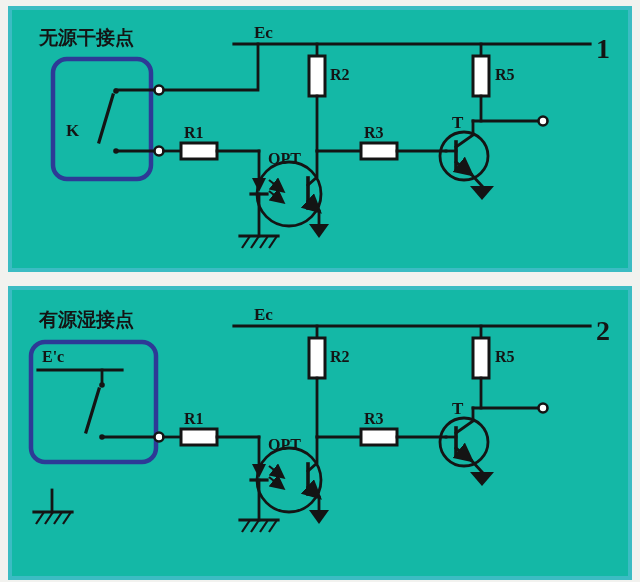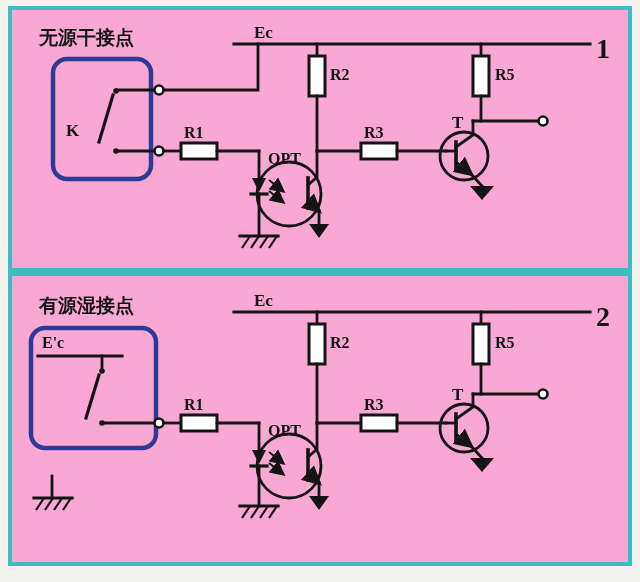--- a/index.html
+++ b/index.html
@@ -3,25 +3,25 @@
 <meta charset="utf-8">
 <style>
   html,body { margin:0; padding:0; }
   body {
     width:640px; height:582px; position:relative;
     background:#f2f2ef;
     font-family:"Liberation Sans", sans-serif;
   }
   .panel {
     position:absolute; left:8px; width:616px;
-    background:#f9a8d4; border:4px solid #3cbcc3;
+    background:#14b8a6; border:4px solid #3cbcc3;
     box-sizing:content-box;
   }
   #panel1 { top:6px;  height:258px; }
-  #panel2 { top:272px; height:286px; }
+  #panel2 { top:286px; height:286px; }
   svg { display:block; }
   text { fill:#141414; }
   .cn   { font-family:"Liberation Sans", sans-serif; font-weight:bold; font-size:19px; }
   .comp { font-family:"Liberation Serif", serif; font-weight:bold; font-size:17px; }
   .comp-s { font-family:"Liberation Serif", serif; font-weight:bold; font-size:16px; }
   .idx  { font-family:"Liberation Serif", serif; font-weight:bold; font-size:28px; }
   .w  { stroke:#141414; stroke-width:2.8; fill:none; stroke-linecap:square; }
   .w3 { stroke:#141414; stroke-width:3.2; fill:none; stroke-linecap:square; }
   .box  { fill:#ffffff; stroke:#141414; stroke-width:3; }
   .term { fill:#ffffff; stroke:#141414; stroke-width:2.6; }

